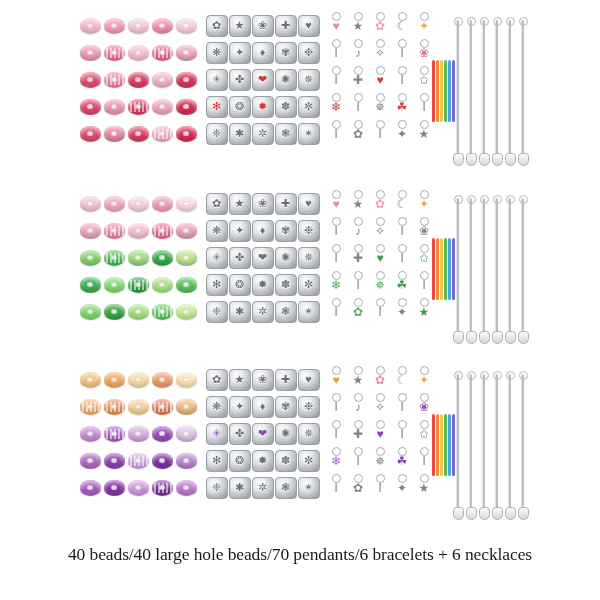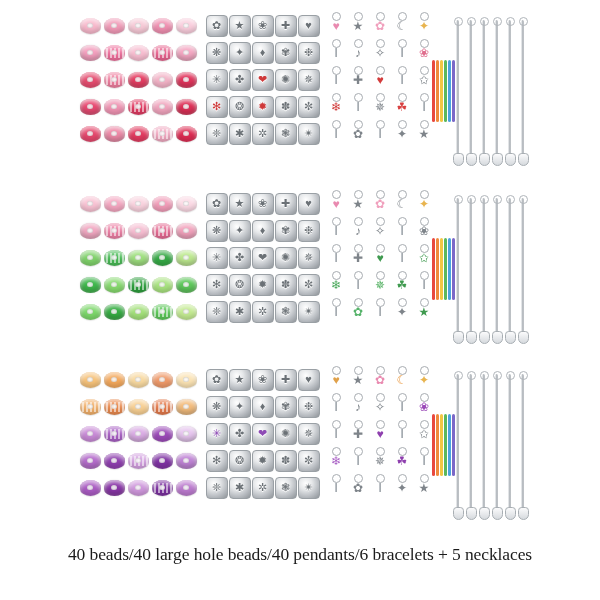--- a/index.html
+++ b/index.html
@@ -985,14 +985,14 @@
         <div class="chain" style="left:4px"></div>
         <div class="chain" style="left:17px"></div>
         <div class="chain" style="left:30px"></div>
         <div class="chain" style="left:43px"></div>
         <div class="chain" style="left:56px"></div>
         <div class="chain" style="left:69px"></div>
       </div>
     </div>
   </div>
 
-  <div class="caption">40 beads/40 large hole beads/40 pendants/6 bracelets + 5 necklaces</div>
+  <div class="caption">40 beads/40 large hole beads/70 pendants/6 bracelets + 6 necklaces</div>
 </div>
 
 </body></html>

